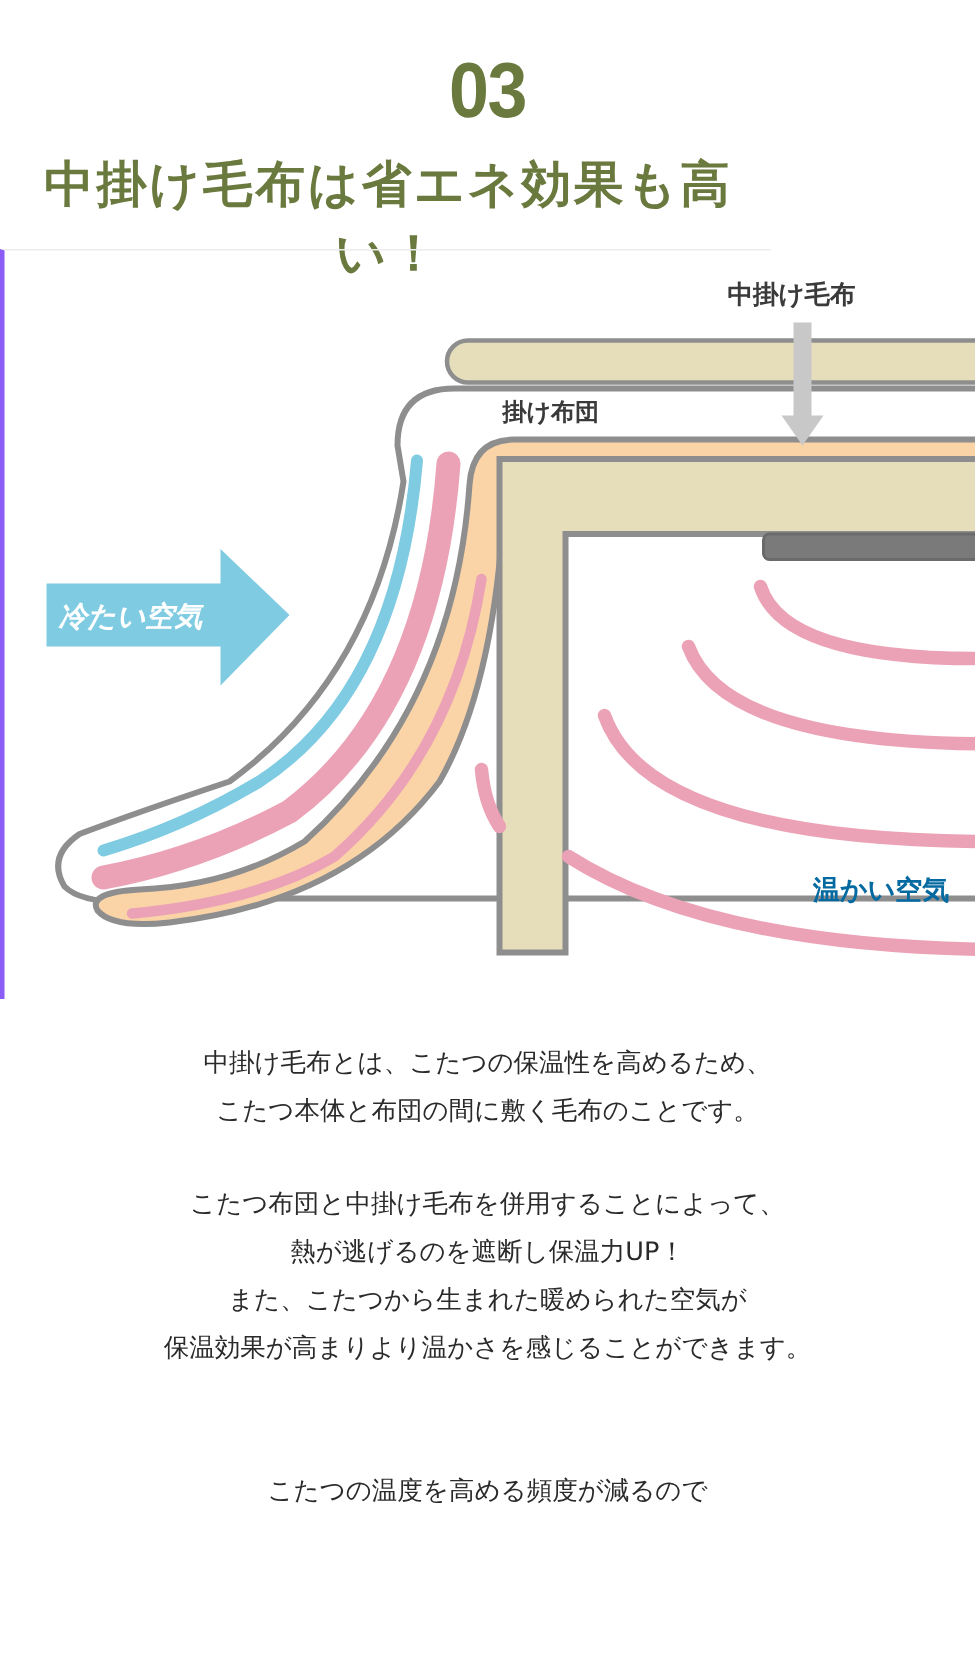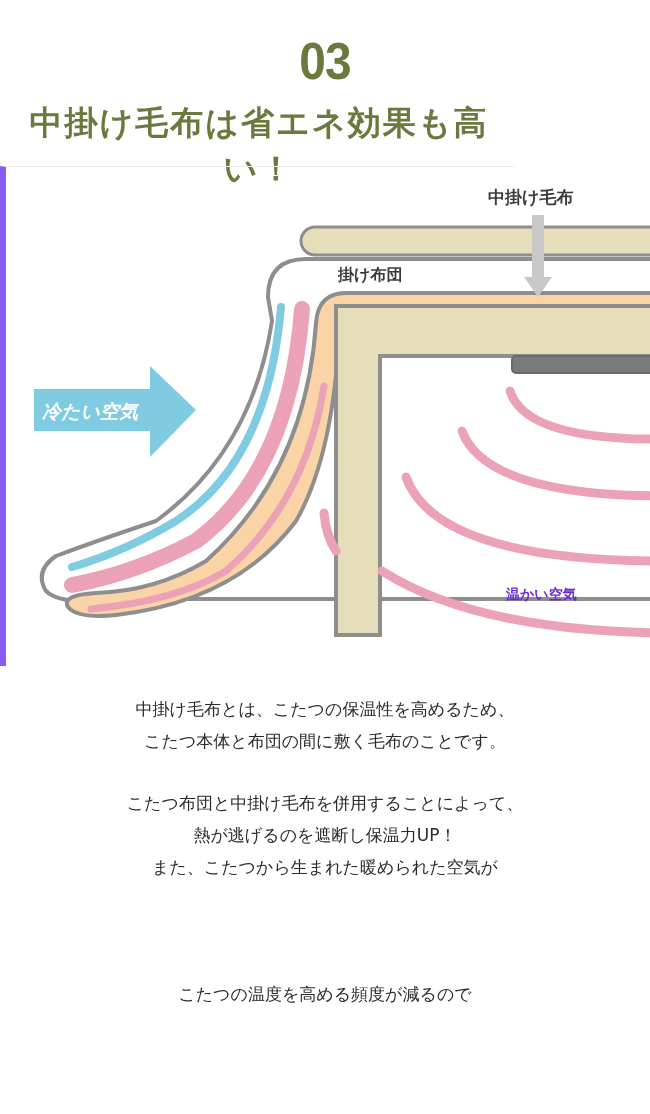--- a/index.html
+++ b/index.html
@@ -4,27 +4,27 @@
 <style>
   html, body { margin: 0; padding: 0; background: #ffffff; }
   body { width: 650px; height: 1114px; position: relative; overflow: hidden;
          font-family: "DejaVu Sans", "Liberation Sans", sans-serif; }
   .num { position: absolute; left: 0; width: 650px; top: 30px; text-align: center;
          font-size: 52px; font-weight: bold; color: #6a7a3e; line-height: 62px;
          font-family: "Liberation Sans", "DejaVu Sans", sans-serif; letter-spacing: -1px; transform: scaleX(0.92); }
   .title { position: absolute; left: 0; width: 518px; top: 100px; text-align: center;
            font-size: 33px; color: #6a7a3e; line-height: 46px; letter-spacing: 2px; font-weight: bold; }
   .illus { position: absolute; left: 0; top: 166px; width: 514px; height: 500px;
-           border-top: 1px solid #ececec; border-left: 6px solid #8b5cf6; box-sizing: border-box; }
+           border-top: 1px solid #ececec; border-left: 3px solid #8b5cf6; box-sizing: border-box; }
   .illus svg { position: absolute; left: 0; top: 0; }
   .lbl { position: absolute; font-weight: bold; font-size: 17px; line-height: 20px; white-space: nowrap; }
   .lbl-naka { left: 482px; top: 186px; color: #3a3a3a; }
   .lbl-kake { left: 332px; top: 265px; color: #3a3a3a; font-size: 16px; }
   .lbl-cold { left: 36px; top: 400px; color: #ffffff; font-size: 19px; font-style: italic; }
-  .lbl-warm { left: 500px; top: 584px; color: #6d28d9; font-size: 14px; }
+  .lbl-warm { left: 539px; top: 584px; color: #0369a1; font-size: 18px; }
   .body-text { position: absolute; left: 0; width: 650px; text-align: center; color: #2a2a2a;
                font-size: 17px; line-height: 32px; }
   .p1 { top: 693px; }
   .p2 { top: 787px; }
   .p3 { top: 978px; }
   .line { display: block; }
 </style>
 </head>
 <body>
 
@@ -76,17 +76,18 @@
 
 <div class="body-text p1">
   <span class="line">中掛け毛布とは、こたつの保温性を高めるため、</span>
   <span class="line">こたつ本体と布団の間に敷く毛布のことです。</span>
 </div>
 
 <div class="body-text p2">
   <span class="line">こたつ布団と中掛け毛布を併用することによって、</span>
   <span class="line">熱が逃げるのを遮断し保温力UP！</span>
   <span class="line">また、こたつから生まれた暖められた空気が</span>
+  <span class="line">保温効果が高まりより温かさを感じることができます。</span>
 </div>
 
 <div class="body-text p3">
   <span class="line">こたつの温度を高める頻度が減るので</span>
 </div>
 
 </body></html>

